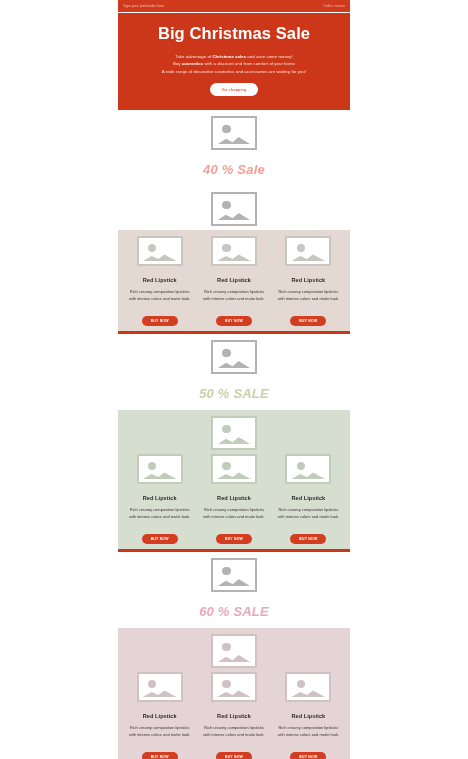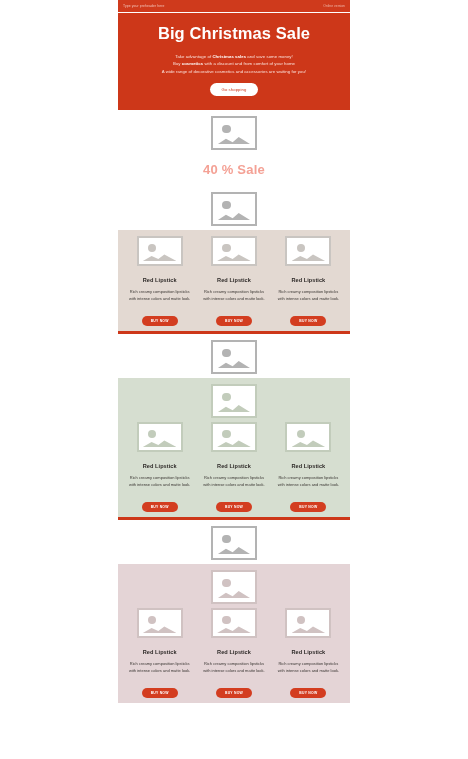--- a/index.html
+++ b/index.html
@@ -130,20 +130,21 @@
   }
 
   
   .sale-title {
     text-align: center;
     font-size: 13px;
     font-weight: bold;
     letter-spacing: .2px;
     padding: 8px 0 9px 0;
     background: #ffffff;
+    font-style: italic;
   }
   .sale-40 { color: #f4a195; }
   .sale-50 { color: #c6d2a6; }
   .sale-60 { color: #e7a8ba; }
 
   
   .panel { padding: 6px 7px 5px 7px; }
   .panel-beige { background: #e3d9d2; }
   .panel-green { background: #d6ded0; }
   .panel-pink  { background: #e4d4d6; }
@@ -236,20 +237,21 @@
           <p class="card-desc">Rich creamy composition lipsticks with intense colors and matte look.</p>
           <button class="card-btn">BUY NOW</button>
         </div>
       </div>
     </div>
     <div class="divider-red"></div>
 
     <div class="banner-strip">
       <span class="ph ph-big"></span>
     </div>
+    <div class="sale-title sale-50">50 % SALE</div>
     <div class="panel panel-green">
       <div class="banner-strip" style="background:transparent;padding-top:0">
         <span class="ph ph-big ph-green"></span>
       </div>
       <div class="cards">
         <div class="card">
           <span class="ph ph-card ph-green"></span>
           <div class="card-title">Red Lipstick</div>
           <p class="card-desc">Rich creamy composition lipsticks with intense colors and matte look.</p>
           <button class="card-btn">BUY NOW</button>
@@ -266,20 +268,21 @@
           <p class="card-desc">Rich creamy composition lipsticks with intense colors and matte look.</p>
           <button class="card-btn">BUY NOW</button>
         </div>
       </div>
     </div>
     <div class="divider-red"></div>
 
     <div class="banner-strip">
       <span class="ph ph-big"></span>
     </div>
+    <div class="sale-title sale-60">60 % SALE</div>
     <div class="panel panel-pink">
       <div class="banner-strip" style="background:transparent;padding-top:0">
         <span class="ph ph-big ph-pink"></span>
       </div>
       <div class="cards">
         <div class="card">
           <span class="ph ph-card ph-pink"></span>
           <div class="card-title">Red Lipstick</div>
           <p class="card-desc">Rich creamy composition lipsticks with intense colors and matte look.</p>
           <button class="card-btn">BUY NOW</button>

